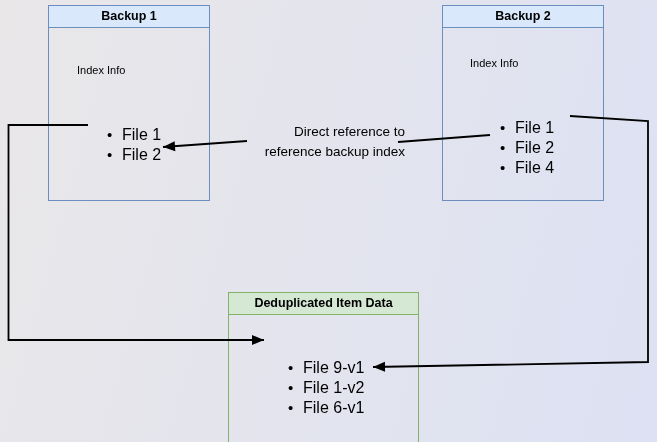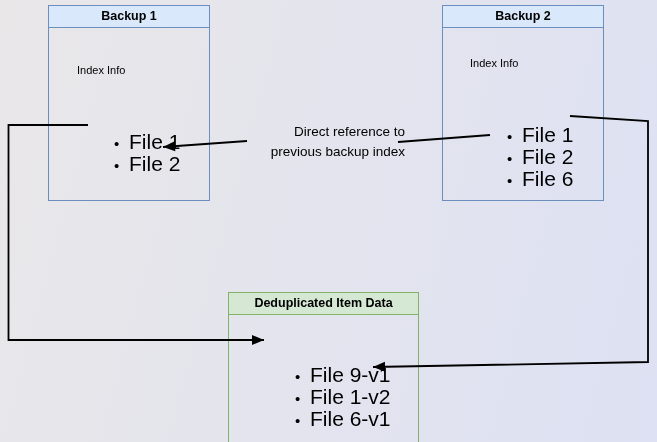--- a/index.html
+++ b/index.html
@@ -36,24 +36,24 @@
 
   .body-label {
     position: absolute;
     font-size: 11px;
     line-height: 20px;
     white-space: nowrap;
   }
 
   ul.file-list {
     position: absolute;
-    margin: 15px;
+    margin: 8px;
     padding: 0;
     list-style: none;
-    font-size: 21px;
+    font-size: 16px;
     line-height: 20px;
   }
   ul.file-list li { white-space: nowrap; }
   ul.file-list li::before {
     content: "\2022";
     display: inline-block;
     width: 15px;
     font-size: 15px;
   }
 
@@ -97,21 +97,21 @@
       <li>File 2</li>
     </ul>
   </div>
 
   <div class="node blue" style="left:442px; top:5px; width:162px; height:196px;">
     <div class="node-header">Backup 2</div>
     <div class="body-label" style="left:27px; top:47px;">Index Info</div>
     <ul class="file-list" style="left:49px; top:104px;">
       <li>File 1</li>
       <li>File 2</li>
-      <li>File 6</li>
+      <li>File 4</li>
     </ul>
   </div>
 
   <div class="node green" style="left:228px; top:292px; width:191px; height:160px;">
     <div class="node-header">Deduplicated Item Data</div>
     <ul class="file-list" style="left:51px; top:57px;">
       <li>File 9-v1</li>
       <li>File 1-v2</li>
       <li>File 6-v1</li>
     </ul>
@@ -128,16 +128,16 @@
 
     <polyline points="247,141 163,147" marker-end="url(#arrow)"></polyline>
 
     <polyline points="88,125 8.5,125 8.5,340 264,340" marker-end="url(#arrow)"></polyline>
 
     <polyline points="570,116 648,121 648,362 373,367" marker-end="url(#arrow)"></polyline>
   </svg>
 
   <div class="edge-label">
     <span>Direct reference to</span>
-    <span>previous backup index</span>
+    <span>reference backup index</span>
   </div>
 
 </div>
 
 </body></html>

